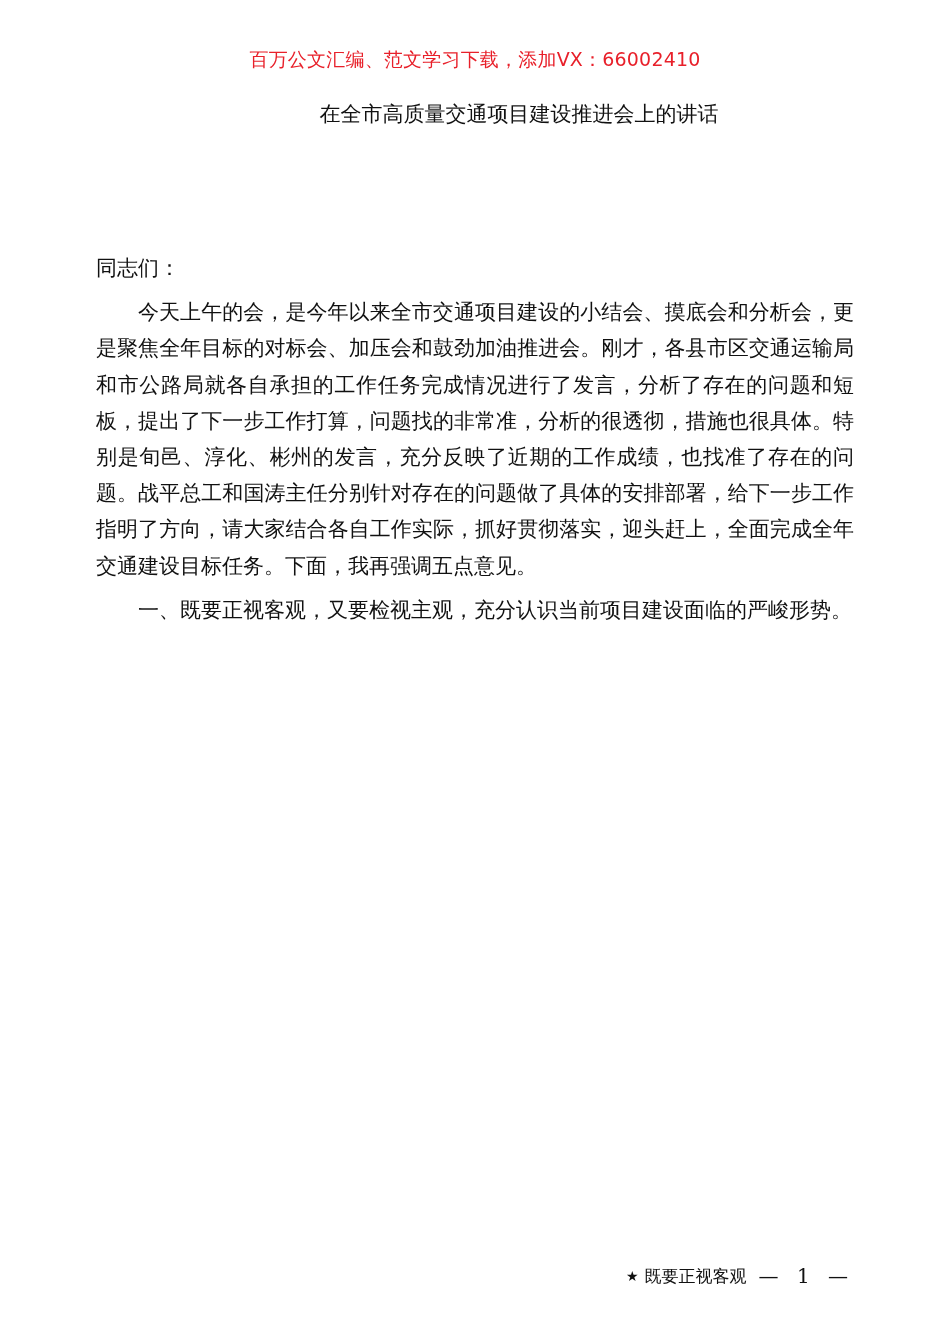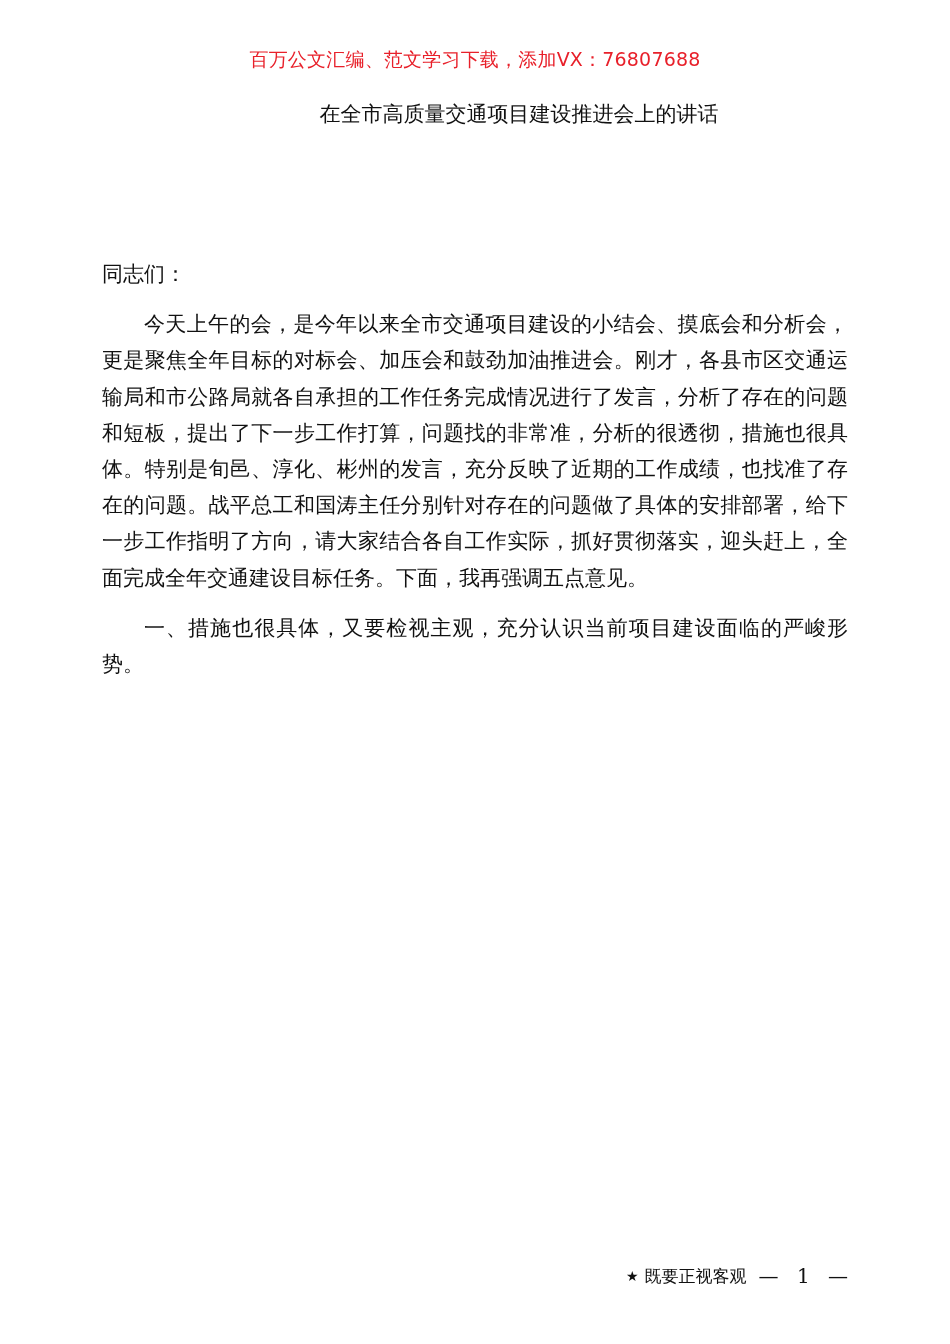--- a/index.html
+++ b/index.html
@@ -48,21 +48,21 @@
       position: absolute;
       top: 242px;
       left: 88px;
       width: 774px;
       font-size: 21px;
       line-height: 36.2px;
       color: #111;
       text-align: justify;
     }
     .body-text p {
-      margin: 14px;
+      margin: 8px;
       text-indent: 2em;
     }
     .body-text p.no-indent {
       text-indent: 0;
     }
     .footer {
       position: absolute;
       top: 1264px;
       left: 626px;
       font-size: 17px;
@@ -78,30 +78,30 @@
       font-size: 20px;
       margin-left: 12px;
       letter-spacing: 6px;
     }
   </style>
 </head>
 <body>
 
 <div class="page">
 
-  <div class="banner">百万公文汇编、范文学习下载，添加VX：76807688</div>
+  <div class="banner">百万公文汇编、范文学习下载，添加VX：66002410</div>
 
   <div class="title-block">
     <div>在全市高质量交通项目建设推进会上的讲话</div>
   </div>
 
   <div class="body-text">
     <p class="no-indent">同志们：</p>
     <p>今天上午的会，是今年以来全市交通项目建设的小结会、摸底会和分析会，更是聚焦全年目标的对标会、加压会和鼓劲加油推进会。刚才，各县市区交通运输局和市公路局就各自承担的工作任务完成情况进行了发言，分析了存在的问题和短板，提出了下一步工作打算，问题找的非常准，分析的很透彻，措施也很具体。特别是旬邑、淳化、彬州的发言，充分反映了近期的工作成绩，也找准了存在的问题。战平总工和国涛主任分别针对存在的问题做了具体的安排部署，给下一步工作指明了方向，请大家结合各自工作实际，抓好贯彻落实，迎头赶上，全面完成全年交通建设目标任务。下面，我再强调五点意见。</p>
-    <p>一、措施也很具体，又要检视主观，充分认识当前项目建设面临的严峻形势。</p>
+    <p>一、既要正视客观，又要检视主观，充分认识当前项目建设面临的严峻形势。</p>
   </div>
 
   <div class="footer">
     <span class="star">★</span>
     <span>既要正视客观</span>
     <span class="pn">— 1 —</span>
   </div>
 
 </div>
 

